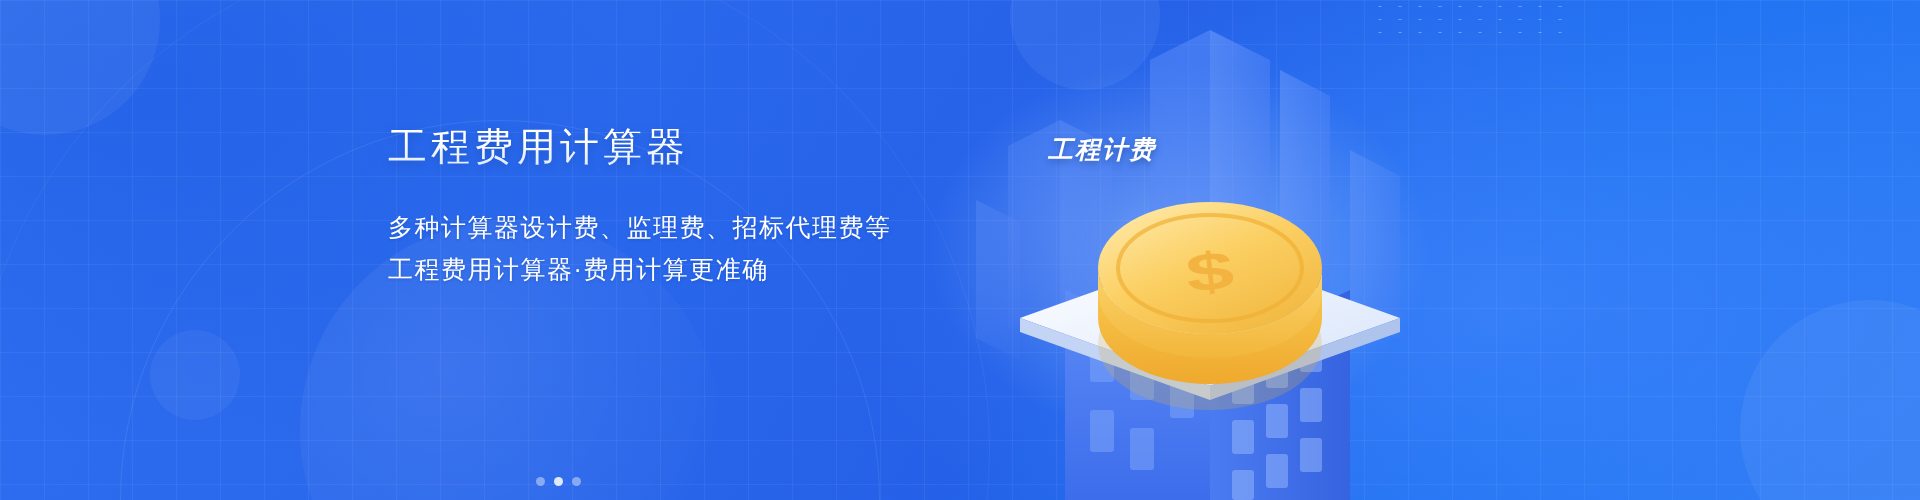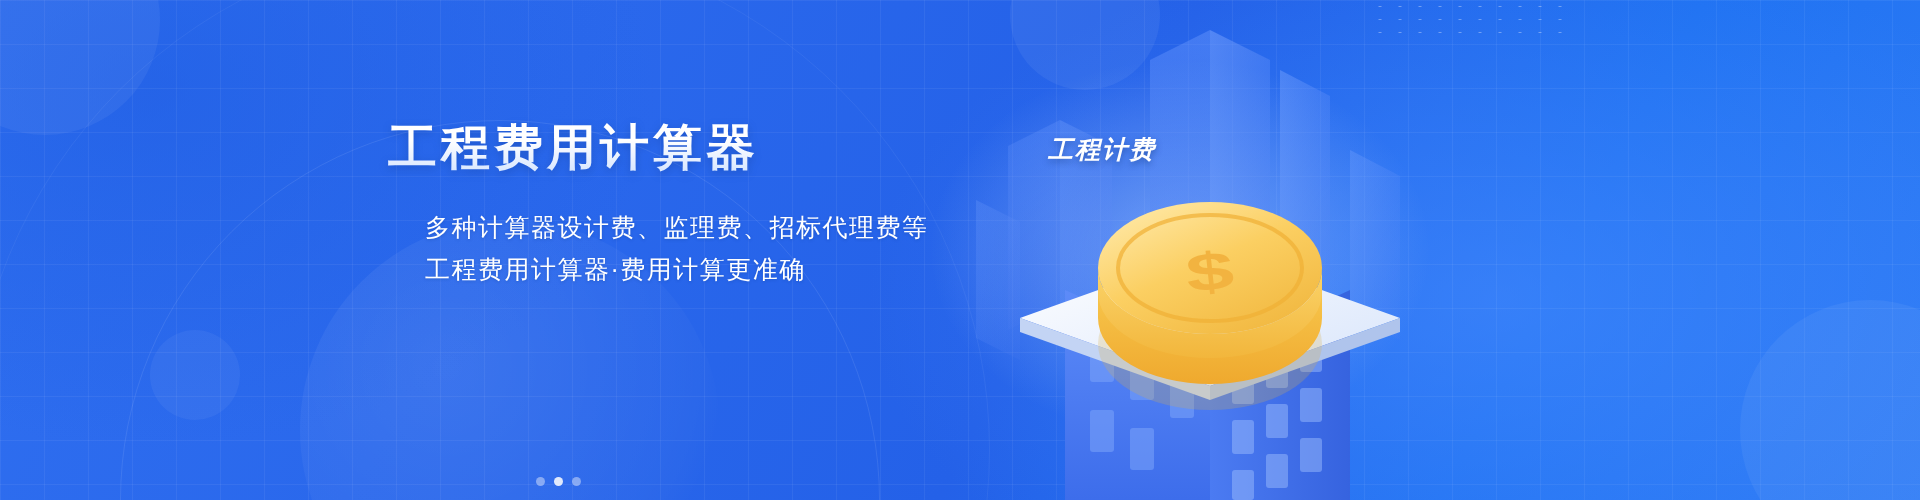--- a/index.html
+++ b/index.html
@@ -61,43 +61,43 @@
   .dotgrid {
     position:absolute; left:1370px; top:0px; width:200px; height:38px;
     background-image:radial-gradient(rgba(255,255,255,0.34) 1.4px, transparent 1.6px);
     background-size:20px 13px;
   }
 
   
   .copy { position:absolute; left:388px; top:118px; width:700px; }
 
   .headline {
-    font-size:49px;
+    font-size:39px;
     line-height:58px;
-    font-weight:bold;
+    font-weight:normal;
     letter-spacing:4px;
     background:linear-gradient(180deg,#FFFFFF 38%,#D2E3FF 100%);
     -webkit-background-clip:text;
     background-clip:text;
     color:transparent;
     -webkit-text-fill-color:transparent;
     filter:drop-shadow(0 3px 4px rgba(10,45,120,0.28));
     white-space:nowrap;
   }
   .headline.l2 { margin-top:4px; }
 
   .subtitle {
     margin-top:30px;
     font-size:25px;
     line-height:42px;
     letter-spacing:1.5px;
     color:#FFFFFF;
     white-space:nowrap;
   }
-  .subtitle div { text-shadow:0 1px 3px rgba(12,50,125,0.25);margin-left:37px; }
+  .subtitle div { text-shadow:0 1px 3px rgba(12,50,125,0.25); }
 
   
   .art { position:absolute; left:880px; top:0; width:720px; height:500px; }
   .art svg { position:absolute; left:0; top:0; }
 
   .badge {
     position:absolute; left:168px; top:133px;
     font-size:25px; font-weight:bold; font-style:italic;
     letter-spacing:2px; color:#FFFFFF;
     text-shadow:0 3px 6px rgba(16,50,120,0.45);

